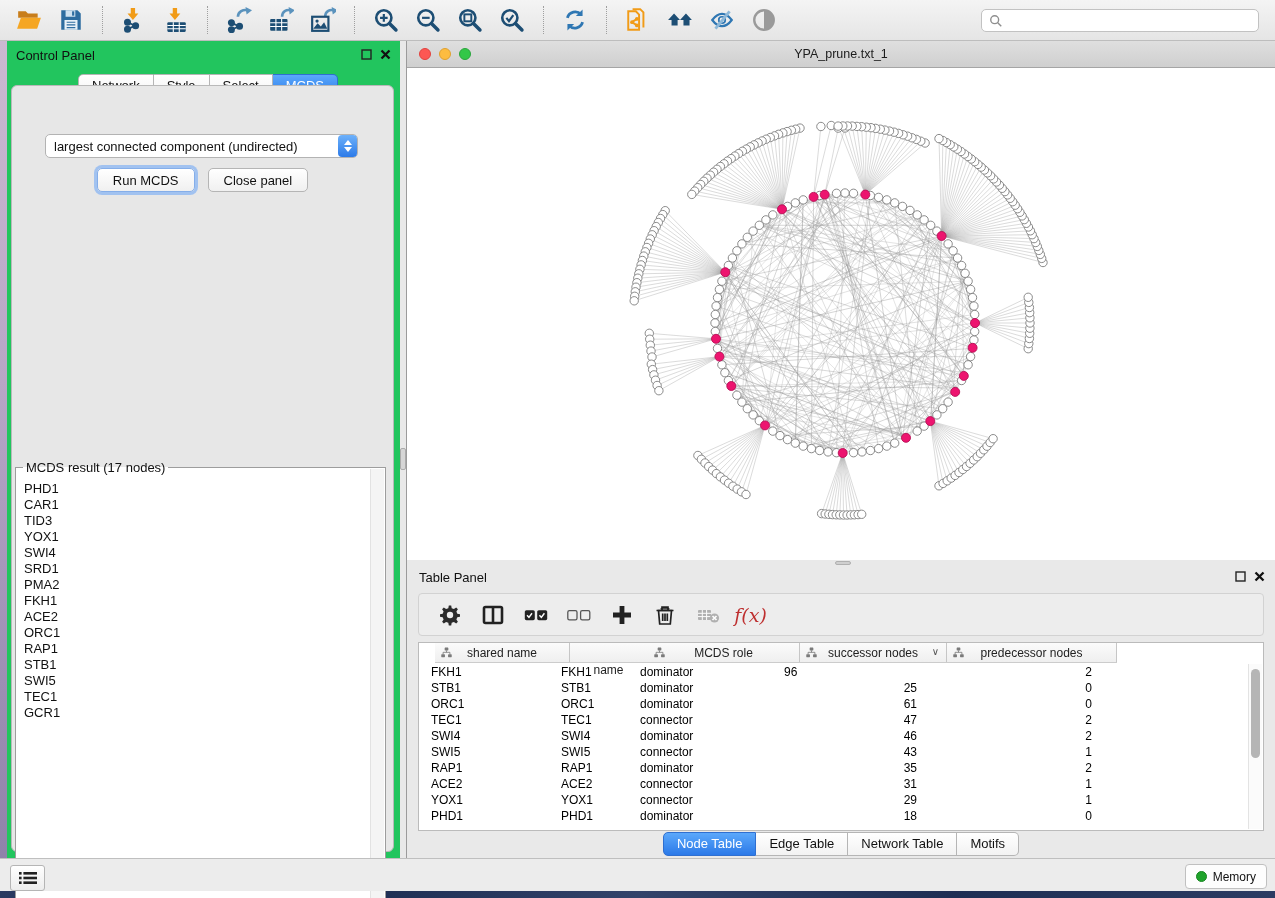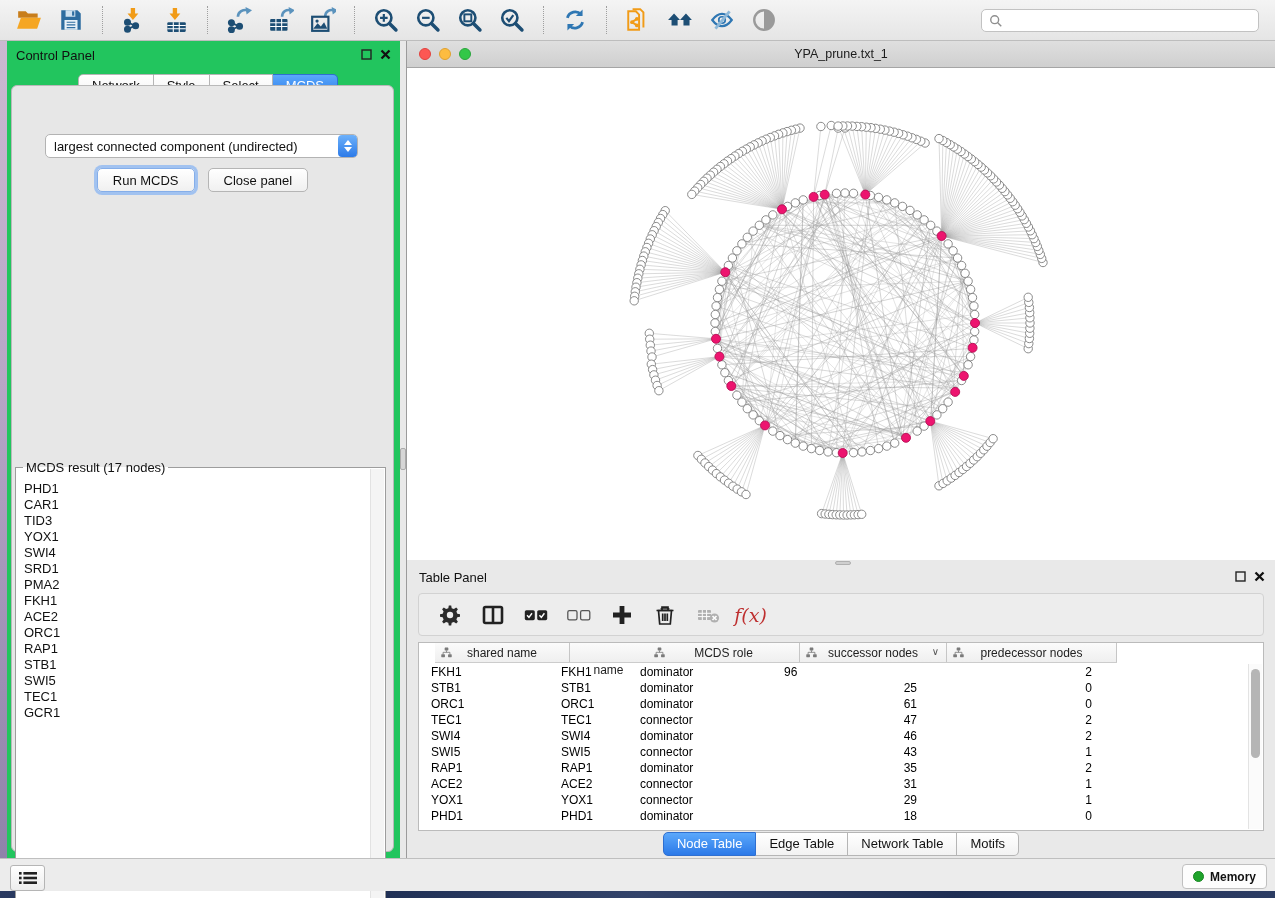--- a/index.html
+++ b/index.html
@@ -96,21 +96,21 @@
   .td{overflow:hidden;white-space:nowrap;}
   .tbl-scroll{position:absolute;right:1px;top:21px;bottom:1px;width:14px;background:#fbfbfb;border-left:1px solid #e3e3e3;}
   .tbl-thumb{position:absolute;left:2px;top:5px;width:9px;height:89px;background:#b5b5b5;border-radius:5px;}
   .tp-tabs{position:absolute;left:0;width:100%;top:266px;display:flex;justify-content:center;}
 
   
   .status-bar{position:absolute;left:0;top:858px;width:1275px;height:33px;background:#ececec;border-top:1px solid #bfbfbf;}
   .list-btn{position:absolute;left:10px;top:6px;width:35px;height:26px;background:linear-gradient(#fff,#ededed);
             border:1px solid #b5b5b5;border-radius:3px;display:flex;align-items:center;justify-content:center;}
   .memory-btn{position:absolute;right:8px;top:5px;height:25px;background:#fdfdfd;border:1px solid #c0c0c0;
-              border-radius:4px;display:flex;align-items:center;gap:6px;padding:0 10px;font-size:12px;font-weight:bold;}
+              border-radius:4px;display:flex;align-items:center;gap:6px;padding:0 10px;font-size:12px;}
   .mem-dot{width:11px;height:11px;border-radius:50%;border:1px solid #178621;}
 </style>
 </head>
 <body>
 
 <div class="screen">
 
   <div class="toolbar">
     <div id="tb-icons">
         <span class="tb-icon">

